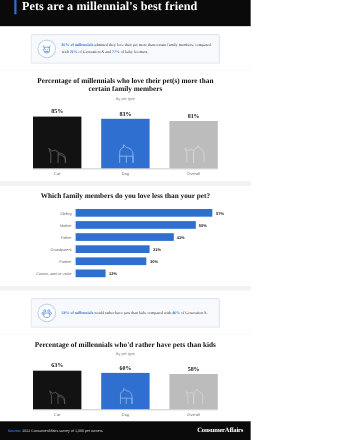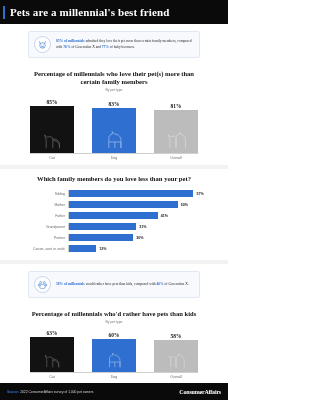--- a/index.html
+++ b/index.html
@@ -7,21 +7,21 @@
     width: 228px; height: 400px;
     background: #ffffff;
     font-family: "Liberation Sans", sans-serif;
     overflow: hidden;
   }
   .page { width: 228px; height: 400px; position: relative; background: #f2f2f2; }
 
   
   .header {
     height: 24px; background: #0a0a0a;
-    display: flex; align-items: center; padding-left: 3px;
+    display: flex; padding-left: 13px;
   }
   .header-accent { width: 2px; height: 13px; background: #2f6fd0; margin-right: 5px; }
   .header-title {
     color: #ffffff; font-family: "Liberation Serif", serif;
     font-size: 11px; font-weight: 700; letter-spacing: .1px; white-space: nowrap;
   }
 
   
   .callout-wrap { background: #ffffff; padding: 7px 0 6px 0; }
   .callout {

